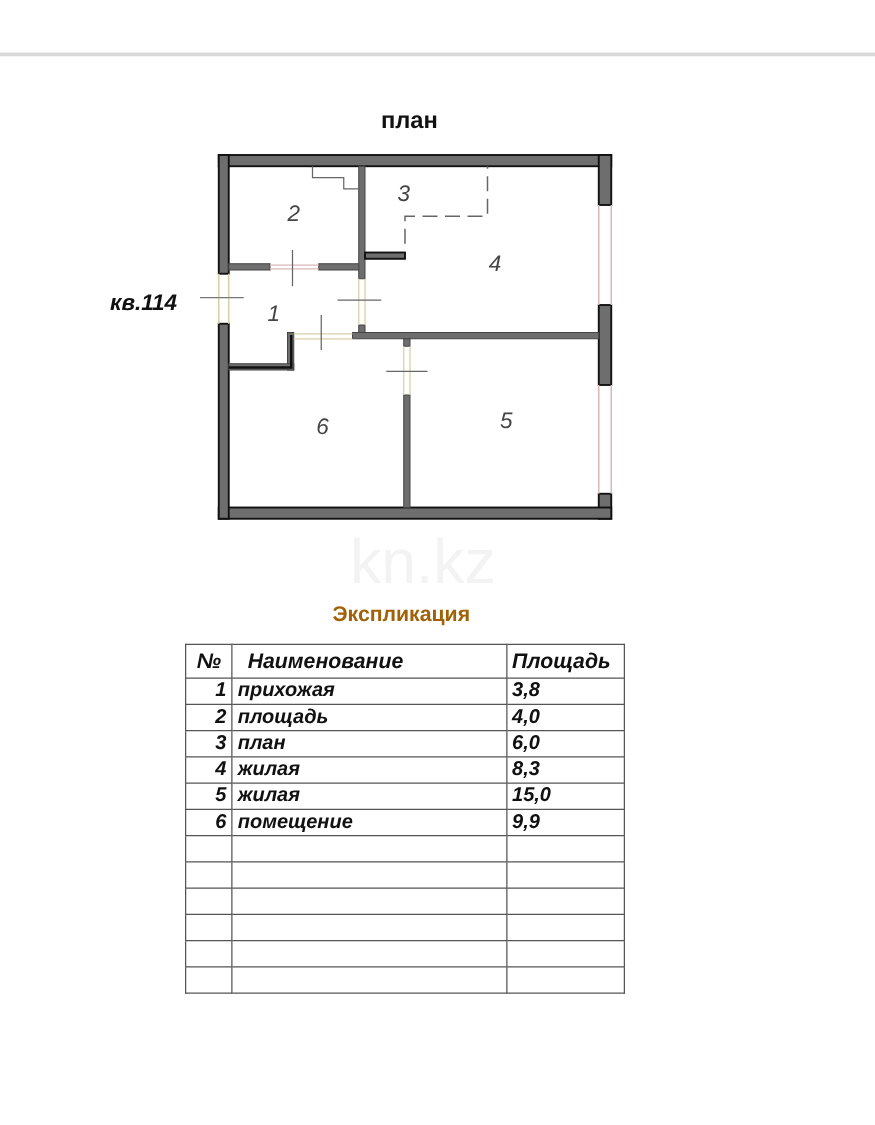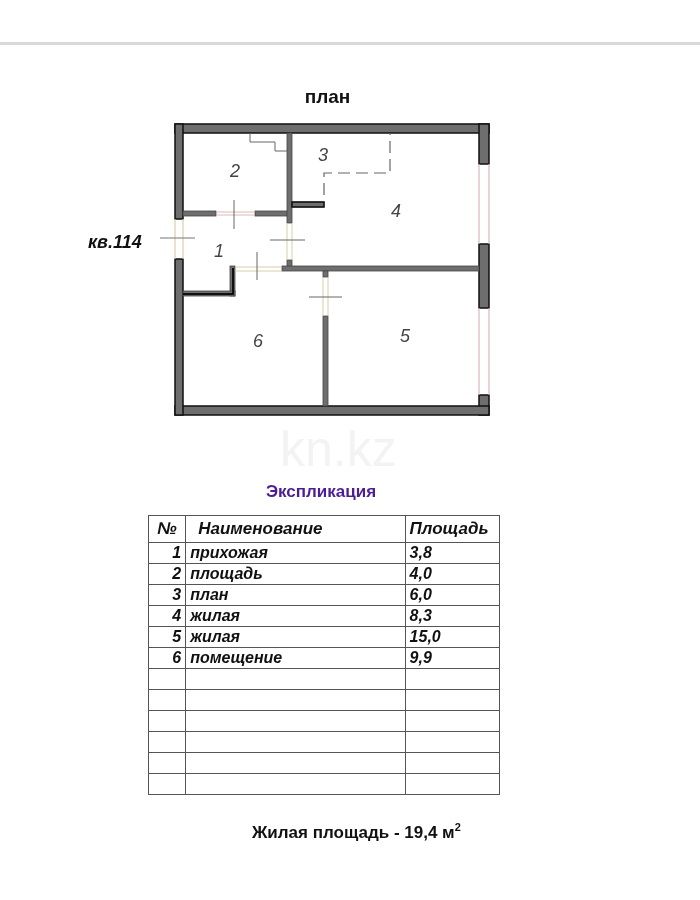--- a/index.html
+++ b/index.html
@@ -3,21 +3,21 @@
 <meta charset="utf-8">
 <style>
   html, body { margin:0; padding:0; background:#ffffff; }
   body { width:700px; height:900px; position:relative; overflow:hidden; font-family:"Liberation Sans", sans-serif; }
   .topline { position:absolute; left:0; top:42px; width:700px; height:3px; background:#d9d9d9; }
   .plan-title { position:absolute; left:0; width:655px; top:86px; text-align:center; font-size:19px; font-weight:bold; color:#111; }
   .plan-svg { position:absolute; left:0; top:0; }
   .flat-label { position:absolute; left:88px; top:232px; font-size:18px; font-weight:bold; font-style:italic; color:#111; }
   .room-num { position:absolute; font-size:18px; font-style:italic; color:#444; }
   .watermark { position:absolute; left:280px; top:420px; font-size:50px; color:#f3f3f3; font-weight:normal; }
-  .expl-title { position:absolute; left:0; width:642px; top:482px; text-align:center; font-size:17px; font-weight:bold; color:#4c1d95; }
+  .expl-title { position:absolute; left:0; width:642px; top:482px; text-align:center; font-size:17px; font-weight:bold; color:#a16207; }
   table.expl { position:absolute; left:148px; top:515px; border-collapse:collapse; width:352px; }
   table.expl td, table.expl th { border:1.5px solid #555; padding:0 4px; height:20px; font-size:16px; font-weight:bold; font-style:italic; color:#111; line-height:18px; }
   table.expl th { height:26px; font-size:17px; }
   table.expl .c1 { width:29px; text-align:right; }
   table.expl .c2 { width:210px; text-align:left; }
   table.expl .c3 { width:86px; text-align:left; }
   table.expl th.c2 { padding-left:12px; }
   table.expl th.c1 { text-align:center; }
   .totals { position:absolute; left:252px; top:815px; font-size:17px; font-weight:bold; color:#111; line-height:24px; }
   .totals sup { font-size:11px; }
@@ -181,14 +181,13 @@
       </tr>
   <tr>
         <td class="c1"></td>
         <td class="c2"></td>
         <td class="c3"></td>
       </tr>
 </tbody>
   </table>
 
 <div class="totals">
-  <div><span>Жилая площадь - 19,4 м</span><sup>2</sup></div>
 </div>
 
 </body></html>

